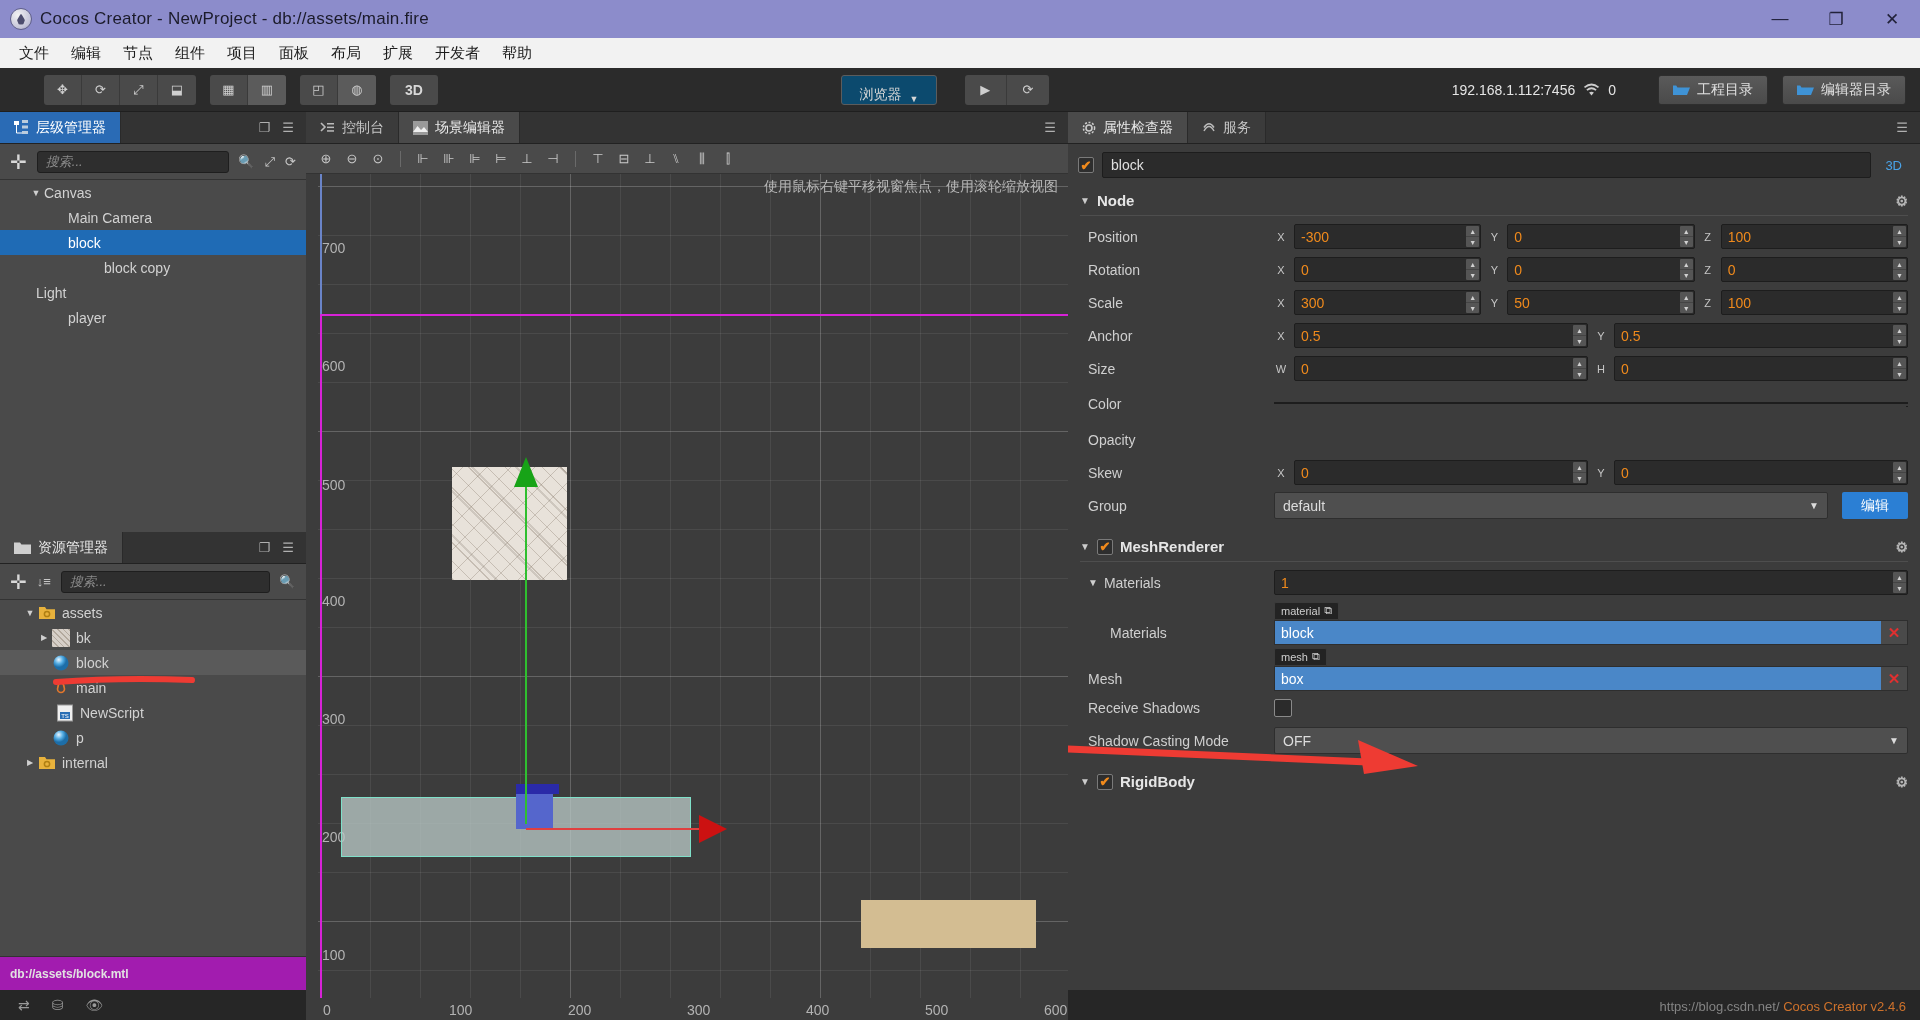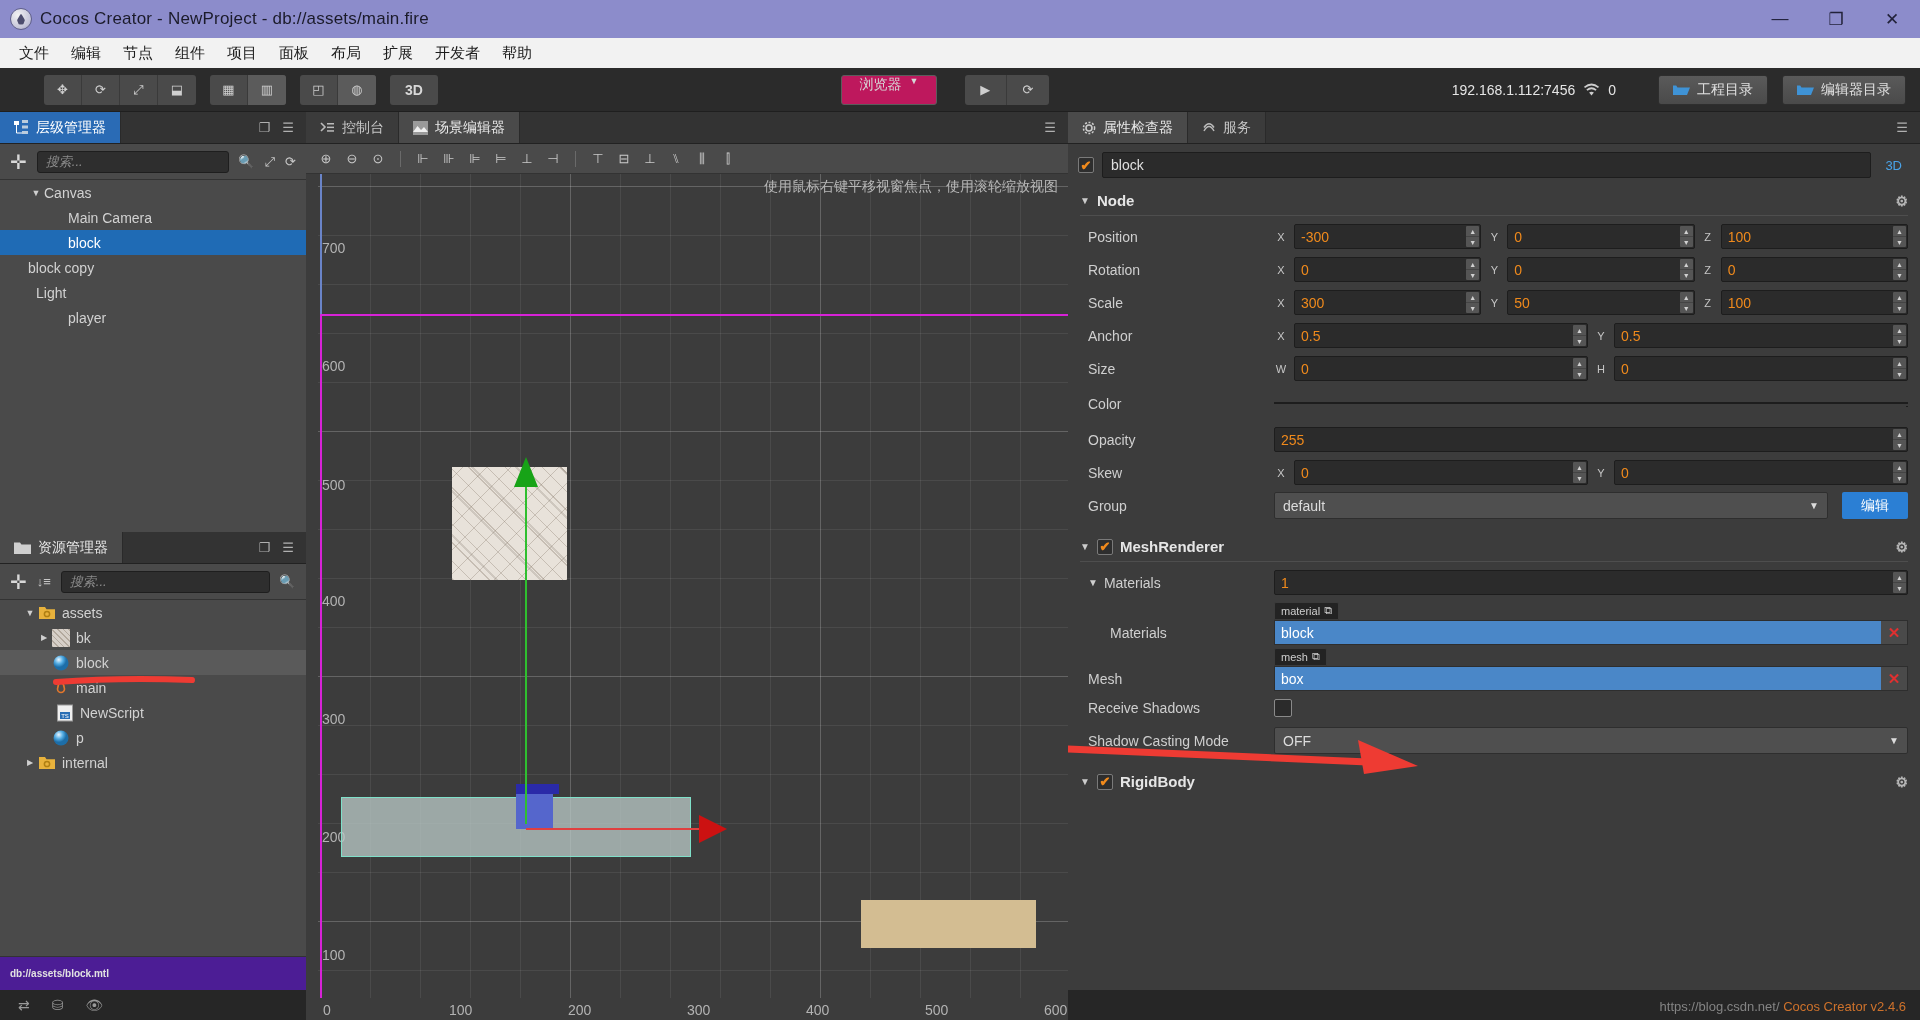--- a/index.html
+++ b/index.html
@@ -50,22 +50,22 @@
   .tgroup { display:flex; background:#4a4a4a; border-radius:3px; overflow:hidden; height:30px; }
   .tbtn {
     width:38px; height:30px; display:flex; align-items:center; justify-content:center;
     border-right:1px solid #3a3a3a; color:#cfcfcf;
   }
   .tbtn:last-child { border-right:none; }
   .tbtn.active { background:#5b5b5b; }
   .tbtn.sq3d { width:48px; font-size:14px; font-weight:bold; color:#d8d8d8; }
   .spacer { flex:1; }
   .dd {
-    height:30px; min-width:96px; background:#be185d; border:1px solid #5c5c5c; border-radius:3px;
-    display:flex; align-items:flex-start; justify-content:center; gap:8px; padding:0 12px;
+    height:30px; min-width:96px; background:#0c4a6e; border:1px solid #5c5c5c; border-radius:3px;
+    display:flex; align-items:flex-end; justify-content:center; gap:8px; padding:0 12px;
     color:#d6d6d6; font-size:14px;
   }
   .playgrp { display:flex; background:#4a4a4a; border-radius:3px; height:30px; margin-left:14px;}
   .playgrp .tbtn { width:42px; }
   .ipinfo { display:flex; align-items:center; gap:8px; color:#e5e5e5; font-size:14px; }
   .fbtn {
     height:30px; background:linear-gradient(#5a5a5a,#4a4a4a); border:1px solid #2e2e2e;
     border-radius:3px; display:flex; align-items:center; gap:7px; padding:0 14px;
     color:#e0e0e0; font-size:14px;
   }
@@ -104,22 +104,22 @@
   .trow {
     height:25px; display:flex; align-items:center; padding-left:10px; font-size:14px; color:#d2d2d2;
     white-space:nowrap;
   }
   .trow.sel { background:#1f6bb5; color:#fff; }
   .trow.selgrey { background:#5a5a5a; }
   .arw { width:16px; text-align:center; font-size:9px; color:#cfcfcf; flex:0 0 16px; }
   .ico { width:18px; height:18px; margin-right:6px; flex:0 0 18px; display:inline-block; }
 
   .assetbottom {
-    height:34px; flex:0 0 34px; background:#4c1d95; border-top:1px solid #333;
-    display:flex; align-items:center; padding:0 10px; font-size:10px; color:#e2e2e2;
+    height:34px; flex:0 0 34px; background:#a21caf; border-top:1px solid #333;
+    display:flex; align-items:center; padding:0 10px; font-size:12px; color:#e2e2e2;
     font-weight:bold;
   }
   .iconbar {
     height:30px; flex:0 0 30px; background:#262626; display:flex; align-items:center;
     gap:22px; padding-left:18px; color:#9a9a9a; font-size:14px;
   }
 
   
   .scenetoolbar {
     height:30px; flex:0 0 30px; background:#4a4a4a; display:flex; align-items:center;
@@ -369,21 +369,21 @@
           <div class="trow" style="padding-left:28px">
               <span class="arw">▼</span>
               <span>Canvas</span>
             </div>
           <div class="trow" style="padding-left:68px">
               <span>Main Camera</span>
             </div>
           <div class="trow sel" style="padding-left:68px">
               <span>block</span>
             </div>
-          <div class="trow" style="padding-left:28px">
+          <div class="trow" style="padding-left:104px">
               <span>block copy</span>
             </div>
           <div class="trow" style="padding-left:36px">
               <span>Light</span>
             </div>
           <div class="trow" style="padding-left:68px">
               <span>player</span>
             </div>
         </div>
       </div>
@@ -729,27 +729,20 @@
         <div class="prow" style="height:38px">
           <div class="plabel">Color</div>
           <div style="flex:1;display:flex;flex-direction:column;gap:2px;">
             <div class="colorfield"></div>
             <div class="colorbar"></div>
           </div>
         </div>
 
         <div class="prow">
           <div class="plabel">Opacity</div>
-          <div class="numf">
-              <span>255</span>
-              <span class="spin">
-                <i>▲</i>
-                <i>▼</i>
-              </span>
-            </div>
         </div>
 
         <div class="prow">
           <div class="plabel">Skew</div>
           <div class="axl">X</div>
           <div class="numf">
               <span>0</span>
               <span class="spin">
                 <i>▲</i>
                 <i>▼</i>

